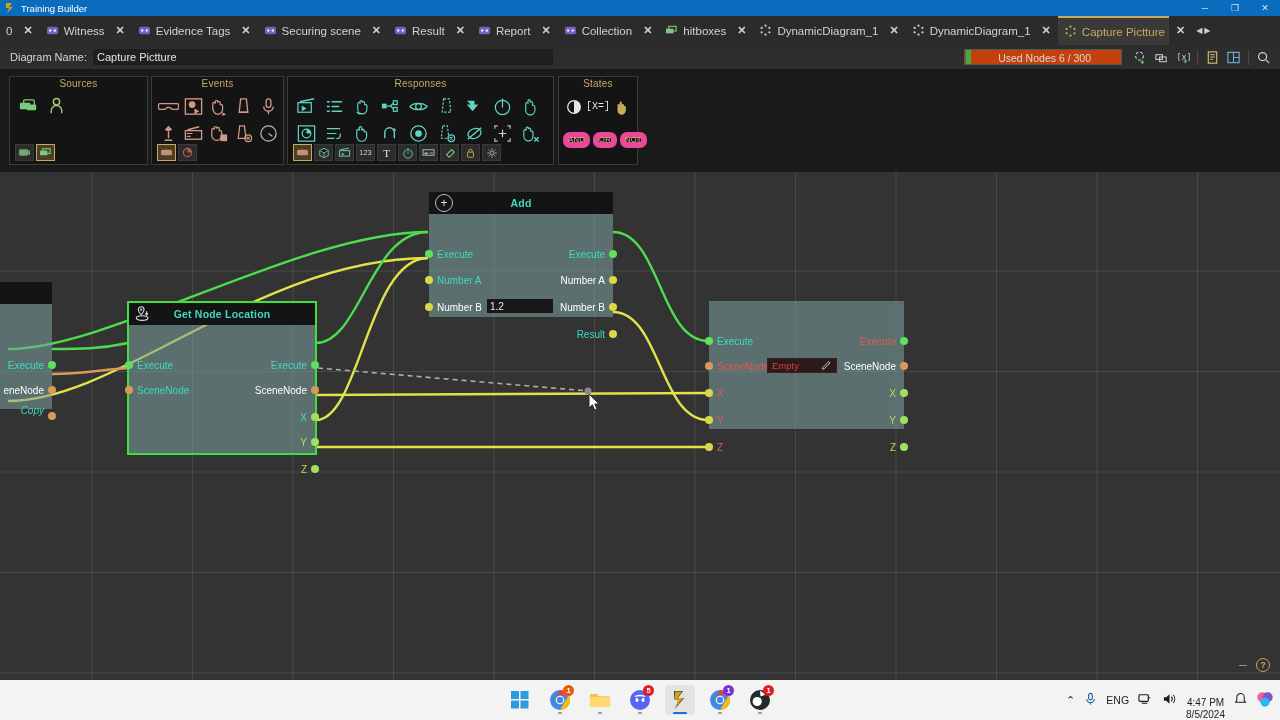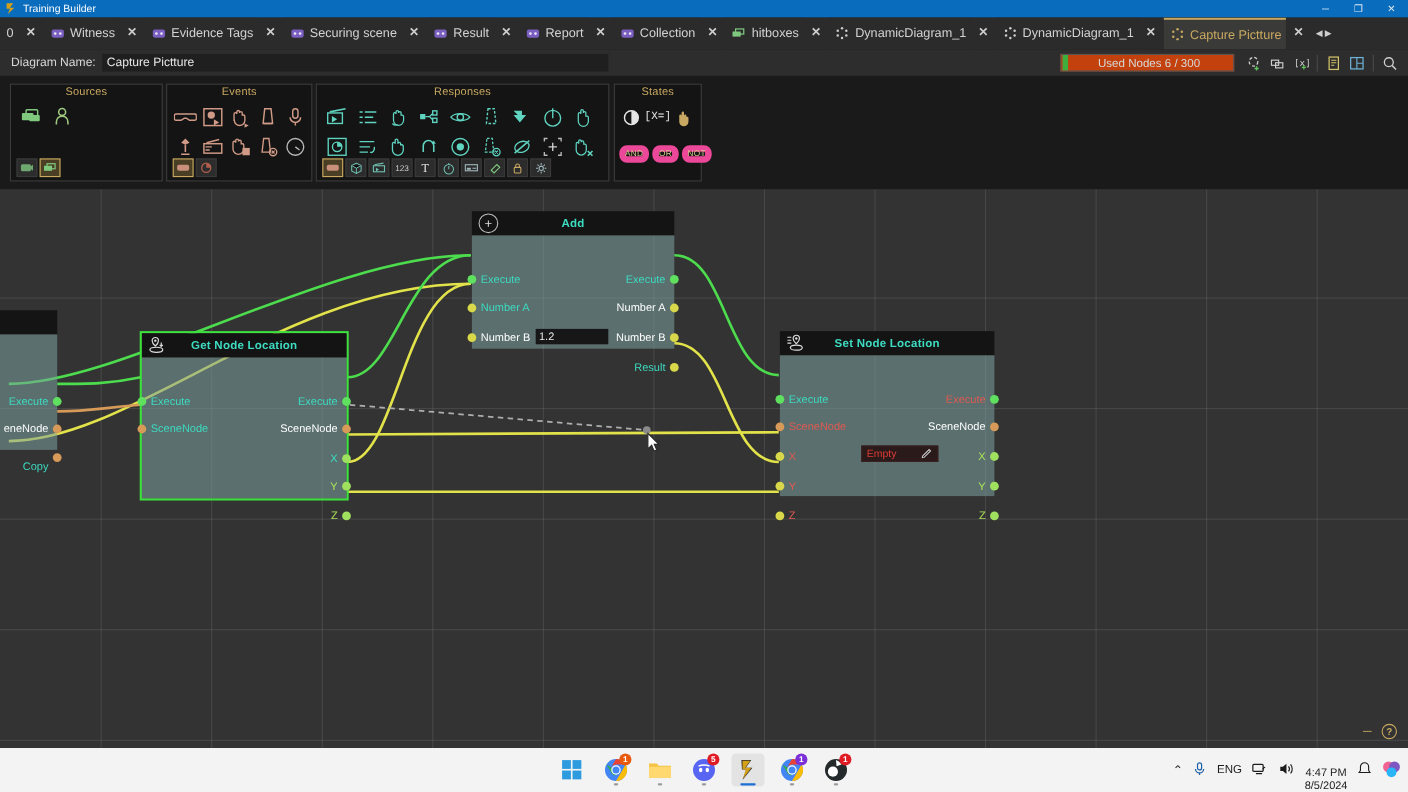--- a/index.html
+++ b/index.html
@@ -787,21 +787,21 @@
         <div class="pin-row right" style="top:55px;">
           <span class="lbl-exec">Execute</span>
         </div>
         <div class="pin-dot" style="right:-4px;top:57px;background:#5fe05f;"></div>
 
         <div class="pin-row right" style="top:80px;">
           <span class="lbl-data">eneNode</span>
         </div>
         <div class="pin-dot" style="right:-4px;top:82px;background:#d89a58;"></div>
 
-        <div class="pin-row right" style="top:114px;">
+        <div class="pin-row right" style="top:100px;font-style:italic;">
           <span class="lbl-exec">Copy</span>
         </div>
         <div class="pin-dot" style="right:-4px;top:108px;background:#d89a58;"></div>
       </div>
     </div>
 
     <div class="node" style="left:429px;top:20px;width:184px;">
       <div class="node-hdr">
         <div class="plus-badge">+</div>
         <div class="node-title">Add</div>
@@ -890,43 +890,32 @@
         <div class="pin-dot" style="right:-4px;top:113px;background:#9fe05f;"></div>
 
         <div class="pin-row right" style="top:138px;">
           <span class="lbl-x">Z</span>
         </div>
         <div class="pin-dot" style="right:-4px;top:140px;background:#9fe05f;"></div>
       </div>
     </div>
 
     <div class="node" style="left:709px;top:129px;width:195px;">
-      <div class="node-hdr">
-        <div class="node-ico">
-          <svg width="18" height="18" viewBox="0 0 20 20">
-              <path d="M11 2 a3.2 3.2 0 0 1 3.2 3.2 c0 2.4-3.2 5.4-3.2 5.4 S7.8 7.6 7.8 5.2 A3.2 3.2 0 0 1 11 2z" fill="none" stroke="#dcdcdc" stroke-width="1.2"></path>
-              <circle cx="11" cy="5.2" r="1.2" fill="#dcdcdc"></circle>
-              <ellipse cx="11" cy="14.5" rx="6" ry="2.5" fill="none" stroke="#dcdcdc" stroke-width="1.2"></ellipse>
-              <path d="M2 4h4M2 7h4M2 10h4" stroke="#dcdcdc" stroke-width="1.2"></path>
-            </svg>
-        </div>
-        <div class="node-title">Set Node Location</div>
-      </div>
       <div class="node-body" style="height:128px;">
 
         <div class="pin-row left" style="top:34px;">
           <span class="lbl-exec">Execute</span>
         </div>
         <div class="pin-dot" style="left:-4px;top:36px;background:#5fe05f;"></div>
 
         <div class="pin-row left" style="top:59px;">
           <span class="lbl-err">SceneNode</span>
         </div>
         <div class="pin-dot" style="left:-4px;top:61px;background:#d89a58;"></div>
-        <div class="err-input" style="left:74px;top:57px;width:70px;margin-top:25px;">
+        <div class="err-input" style="left:58px;top:57px;width:70px;">
           <span>Empty</span>
           <span>
             <svg width="11" height="11" viewBox="0 0 12 12">
                 <path d="M2 9.3 L8.4 2.9 l1.4 1.4 L3.4 10.7 L1.6 11z" fill="none" stroke="#cfcfcf" stroke-width="1"></path>
               </svg>
           </span>
         </div>
 
         <div class="pin-row left" style="top:86px;">
           <span class="lbl-err">X</span>

